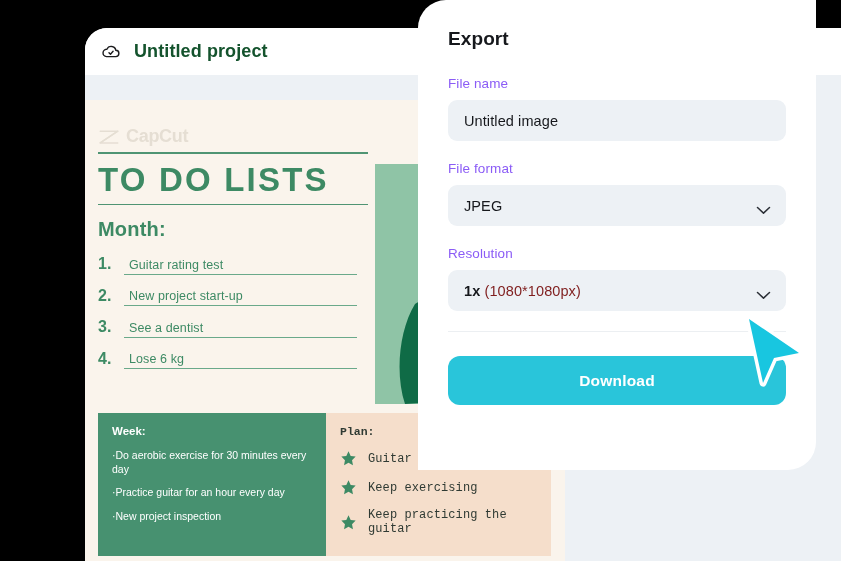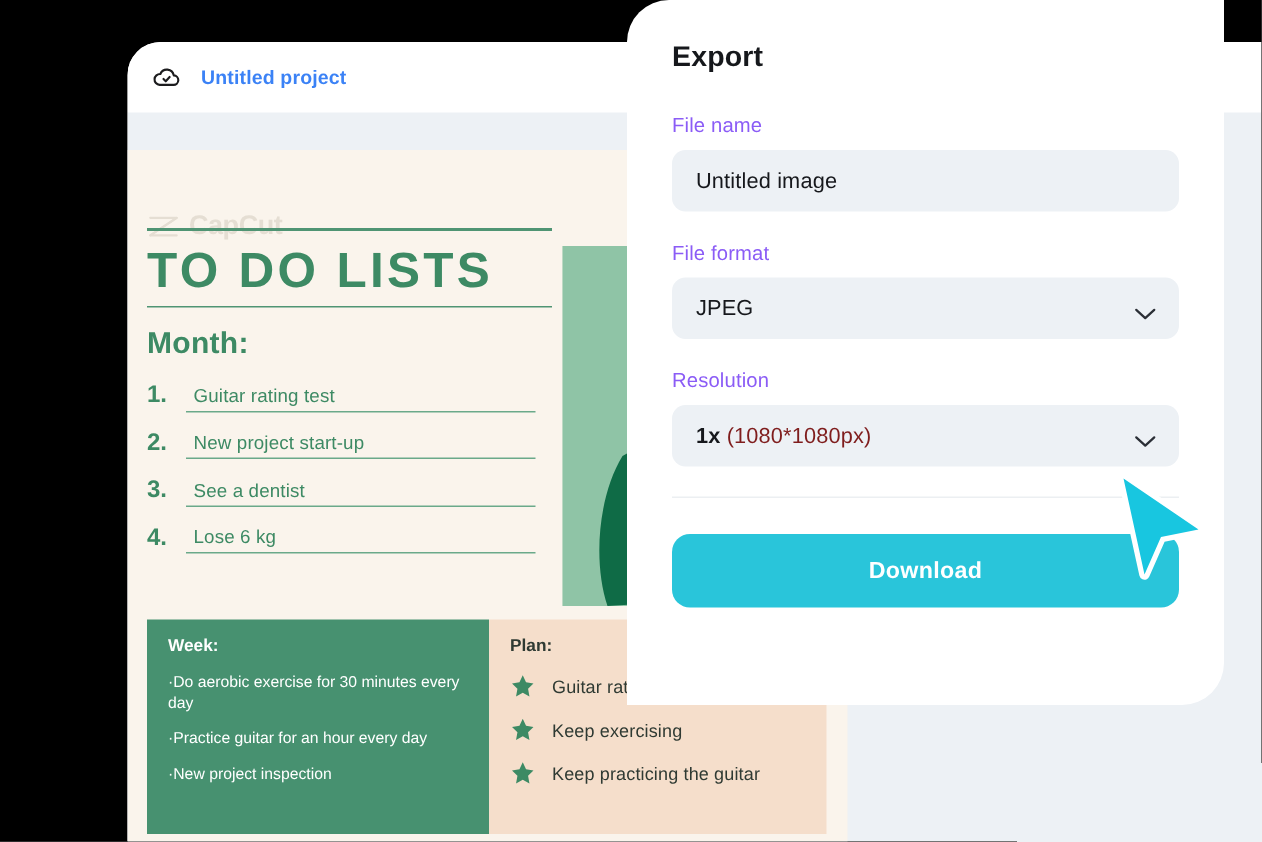--- a/index.html
+++ b/index.html
@@ -42,23 +42,23 @@
     align-items: center;
     padding: 0 20px 0 16px;
   }
   .toolbar-left {
     display: flex;
     align-items: center;
     gap: 13px;
   }
   .cloud-icon { width: 20px; height: 20px; display:block; }
   .project-title {
-    font-size: 13px;
-    font-weight: 700;
-    color: #3b82f6;
+    font-size: 18px;
+    font-weight: 700;
+    color: #14532d;
     letter-spacing: .1px;
   }
   .toolbar-right {
     position: absolute;
     right: 330px;
     top: 8px;
   }
   .play-btn {
     width: 30px; height: 30px;
     border-radius: 8px;
@@ -92,21 +92,21 @@
     top: 0;
     width: 480px;
     height: 489px;
     background: #faf4ec;
     overflow: hidden;
   }
 
   .capcut-mark {
     position: absolute;
     left: 13px;
-    top: 40px;
+    top: 26px;
     display: flex;
     align-items: center;
     gap: 6px;
     opacity: .9;
   }
   .capcut-glyph { width: 22px; height: 16px; display:block; }
   .capcut-word {
     font-size: 18px;
     font-weight: 600;
     color: #e3dcd1;
@@ -215,20 +215,21 @@
     color: #ffffff;
     line-height: 1.35;
     margin-bottom: 9px;
     max-width: 200px;
   }
   .card-plan {
     width: 225px;
     height: 143px;
     background: #f5decb;
     padding: 12px 14px;
+    font-family: Liberation Mono, monospace;
   }
   .card-plan-title {
     font-size: 11.5px;
     font-weight: 700;
     color: #2f3a33;
     margin-bottom: 12px;
   }
   .plan-row {
     display: flex;
     align-items: center;

